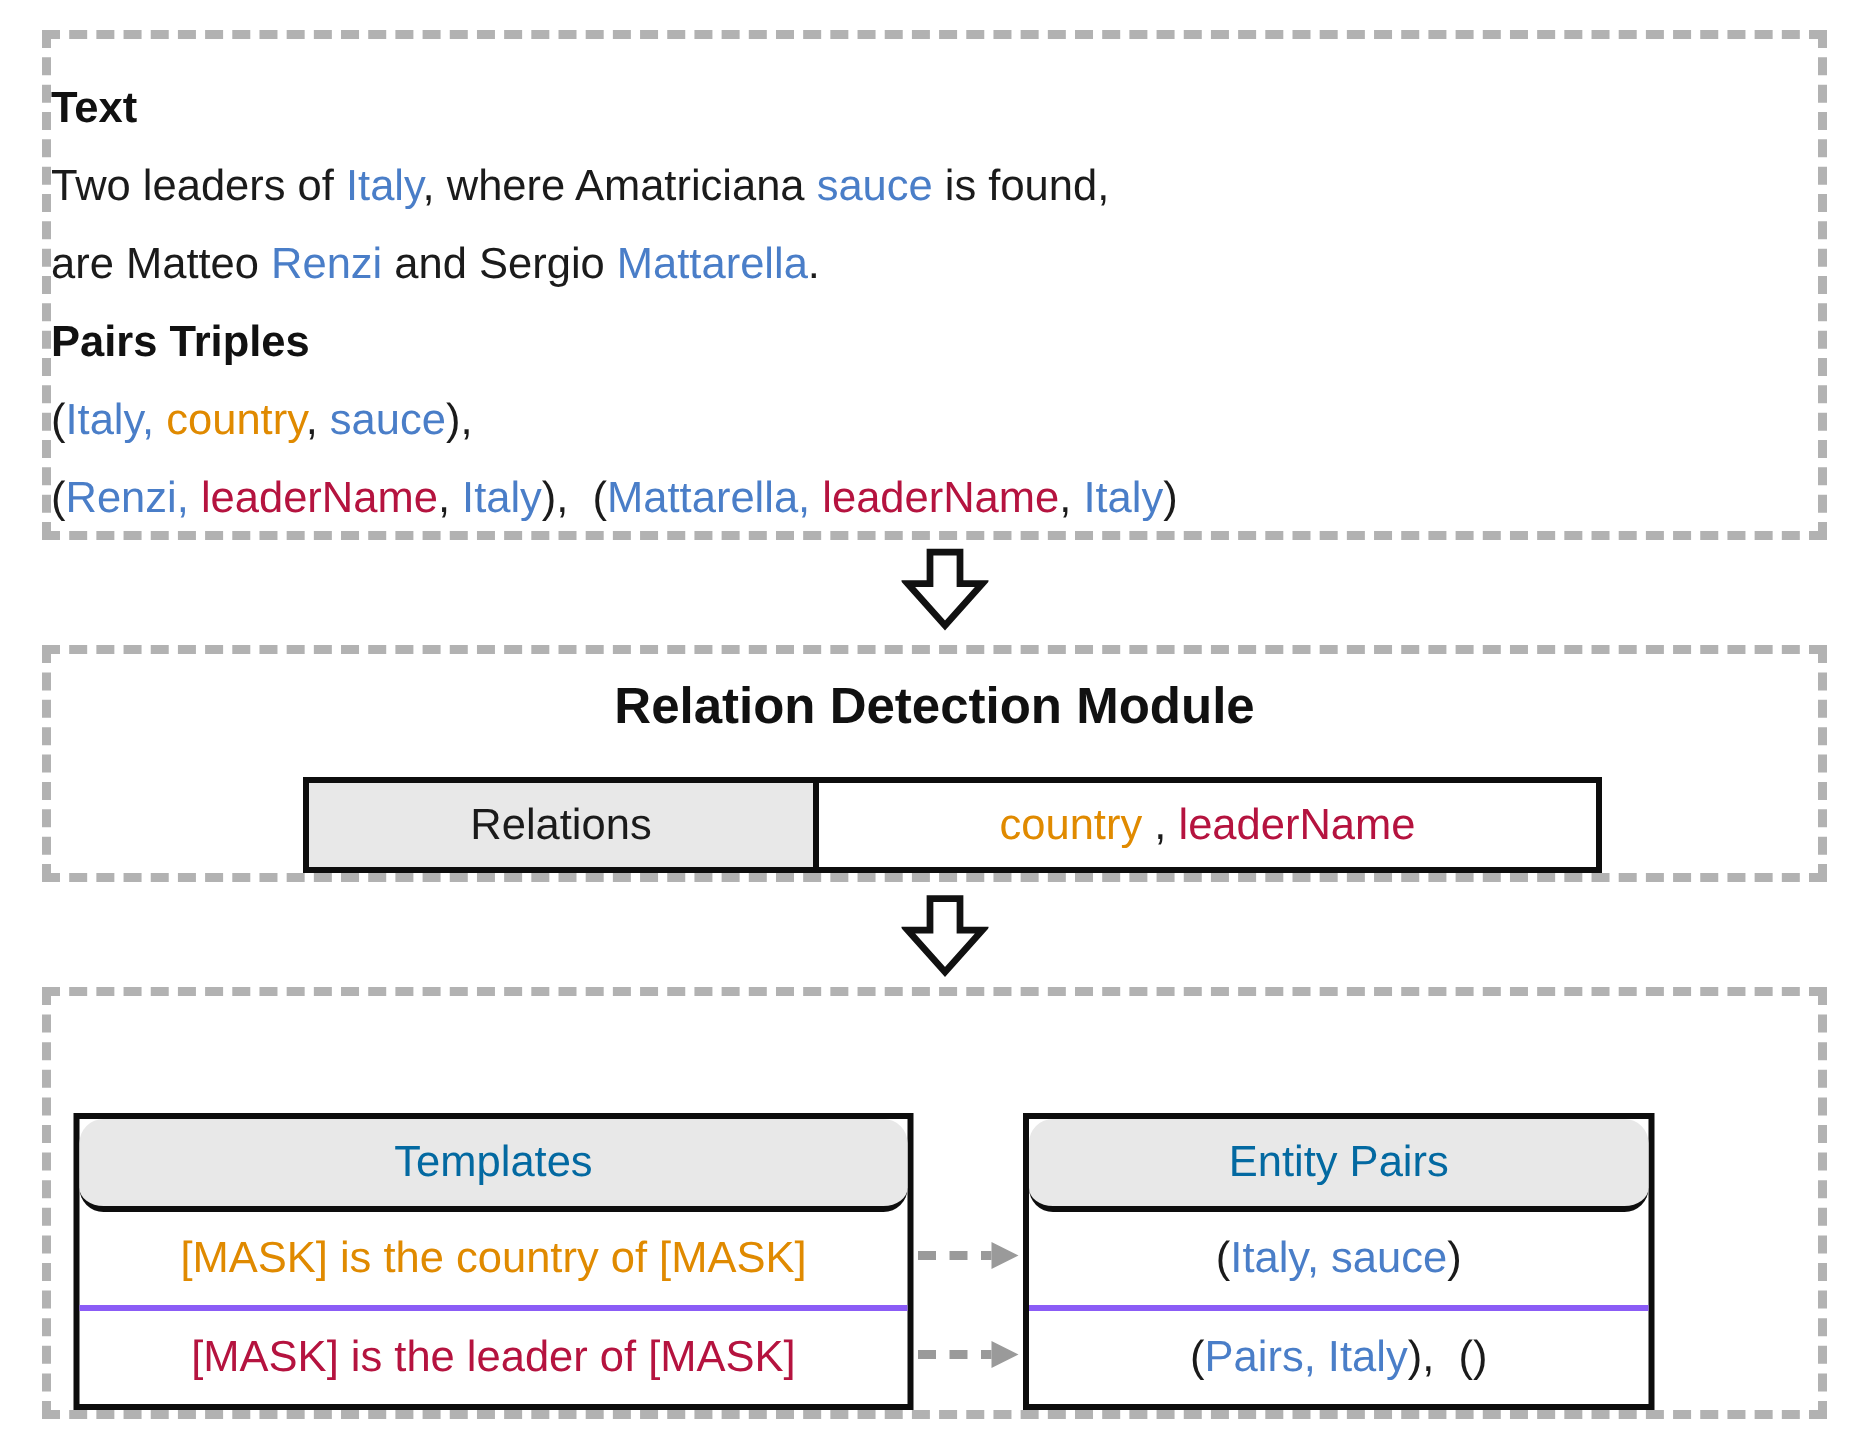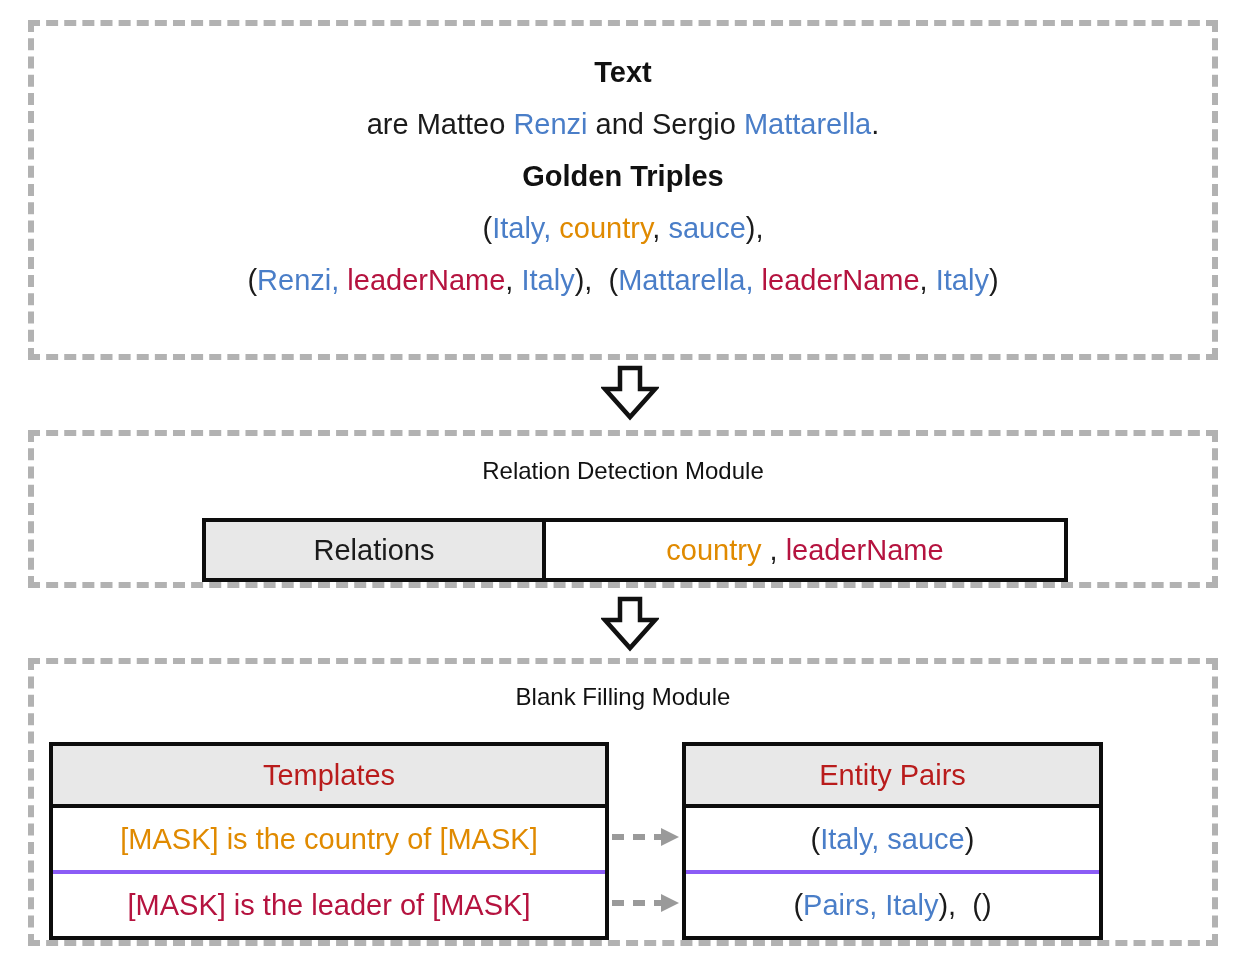--- a/index.html
+++ b/index.html
@@ -5,47 +5,47 @@
   html,body{margin:0;padding:0;background:#ffffff;}
   .canvas{
     position:relative;width:1244px;height:968px;overflow:hidden;
     background:#ffffff;color:#1b1b1b;
     font-family:"Liberation Sans","DejaVu Sans",sans-serif;
   }
   .dashed-box{
     position:absolute;box-sizing:border-box;background:#ffffff;
     border:6px dashed #b2b2b2;
   }
-  .box-text{left:28px;top:20px;width:1190px;height:340px;padding-top:20px;text-align:center;}
+  .box-text{left:28px;top:20px;width:1190px;height:340px;padding-top:20px;}
   .box-relation{left:28px;top:430px;width:1190px;height:158px;}
   .box-blank{left:28px;top:658px;width:1190px;height:288px;}
   .line{margin:0;font-size:29px;line-height:52px;white-space:pre-wrap;}
   .bold{font-weight:bold;color:#111111;}
-  .module-title{margin:12px;text-align:center;font-weight:normal;color:#111111;font-size:24px;line-height:34px;}
+  .module-title{margin:12px;text-align:center;font-weight:bold;color:#111111;font-size:34px;line-height:34px;}
   .box-relation .module-title{margin-top:18px;}
   .box-blank .module-title{margin-top:16px;}
 
   
   .rel-table{
     position:absolute;left:168px;top:82px;width:866px;height:64px;
     box-sizing:border-box;border:4px solid #0d0d0d;display:flex;background:#ffffff;
   }
   .rel-hdr{
     width:336px;background:#e8e8e8;border-right:4px solid #0d0d0d;
     display:flex;align-items:center;justify-content:center;font-size:29px;
   }
   .rel-val{flex:1;display:flex;align-items:center;justify-content:center;font-size:29px;white-space:pre-wrap;}
 
   
   .btable{
     position:absolute;box-sizing:border-box;border:4px solid #0d0d0d;background:#ffffff;
   }
   .btable .hdr{
     height:58px;background:#e8e8e8;border-bottom:4px solid #0d0d0d;
-    display:flex;align-items:center;justify-content:center;font-size:29px;color:#b91c1c;
+    display:flex;align-items:center;justify-content:center;font-size:29px;color:#0369a1;border-radius:16px;
   }
   .btable .row{
     height:62px;border-bottom:4px solid #8b5cf6;
     display:flex;align-items:center;justify-content:center;
     font-size:29px;white-space:pre-wrap;
   }
   .btable .row:last-child{border-bottom:none;}
   .templates-table{left:15px;top:78px;width:560px;}
   .entity-table{left:648px;top:78px;width:421px;}
 
@@ -56,22 +56,23 @@
   .connector-1{left:575px;top:160px;}
   .connector-2{left:575px;top:226px;}
 </style>
 </head>
 <body>
 
 <div class="canvas">
 
   <section class="dashed-box box-text">
     <p class="line bold">Text</p>
+    <p class="line"><span style="color: rgb(27, 27, 27);">Two leaders of </span><span style="color: rgb(74, 126, 200);">Italy</span><span style="color: rgb(27, 27, 27);">, where Amatriciana </span><span style="color: rgb(74, 126, 200);">sauce</span><span style="color: rgb(27, 27, 27);"> is found,</span></p>
     <p class="line"><span style="color: rgb(27, 27, 27);">are Matteo </span><span style="color: rgb(74, 126, 200); margin-top: 28px;">Renzi</span><span style="color: rgb(27, 27, 27);"> and Sergio </span><span style="color: rgb(74, 126, 200);">Mattarella</span><span style="color: rgb(27, 27, 27);">.</span></p>
-    <p class="line bold">Golden Triples</p>
+    <p class="line bold">Pairs Triples</p>
     <p class="line"><span style="color: rgb(27, 27, 27);">(</span><span style="color: rgb(74, 126, 200);">Italy,</span><span style="color: rgb(27, 27, 27);"> </span><span style="color: rgb(224, 138, 0);">country</span><span style="color: rgb(27, 27, 27);">, </span><span style="color: rgb(74, 126, 200);">sauce</span><span style="color: rgb(27, 27, 27);">),</span></p>
     <p class="line"><span style="color: rgb(27, 27, 27);">(</span><span style="color: rgb(74, 126, 200);">Renzi,</span><span style="color: rgb(27, 27, 27);"> </span><span style="color: rgb(181, 19, 63);">leaderName</span><span style="color: rgb(27, 27, 27);">, </span><span style="color: rgb(74, 126, 200);">Italy</span><span style="color: rgb(27, 27, 27);">),  (</span><span style="color: rgb(74, 126, 200);">Mattarella,</span><span style="color: rgb(27, 27, 27);"> </span><span style="color: rgb(181, 19, 63);">leaderName</span><span style="color: rgb(27, 27, 27);">, </span><span style="color: rgb(74, 126, 200);">Italy</span><span style="color: rgb(27, 27, 27);">)</span></p>
   </section>
 
   <svg class="block-arrow arrow-1" viewBox="0 0 58 56">
     <path d="M19 3 H39 V24 H54 L29 52 L4 24 H19 Z" fill="#ffffff" stroke="#111111" stroke-width="4.5" stroke-linejoin="miter"></path>
   </svg>
 
   <section class="dashed-box box-relation">
     <p class="module-title">Relation Detection Module</p>
@@ -79,21 +80,20 @@
       <div class="rel-hdr">Relations</div>
       <div class="rel-val"><span style="color: rgb(224, 138, 0);">country</span><span style="color: rgb(27, 27, 27);"> , </span><span style="color: rgb(181, 19, 63);">leaderName</span></div>
     </div>
   </section>
 
   <svg class="block-arrow arrow-2" viewBox="0 0 58 56">
     <path d="M19 3 H39 V24 H54 L29 52 L4 24 H19 Z" fill="#ffffff" stroke="#111111" stroke-width="4.5" stroke-linejoin="miter"></path>
   </svg>
 
   <section class="dashed-box box-blank">
-    <p class="module-title">Blank Filling Module</p>
 
     <div class="btable templates-table">
       <div class="hdr">Templates</div>
       <div class="row"><span style="color: rgb(224, 138, 0);">[MASK] is the country of [MASK]</span></div>
       <div class="row"><span style="color: rgb(181, 19, 63);">[MASK] is the leader of [MASK]</span></div>
     </div>
 
     <div class="btable entity-table">
       <div class="hdr">Entity Pairs</div>
       <div class="row"><span style="color: rgb(27, 27, 27);">(</span><span style="color: rgb(74, 126, 200);">Italy, sauce</span><span style="color: rgb(27, 27, 27);">)</span></div>

